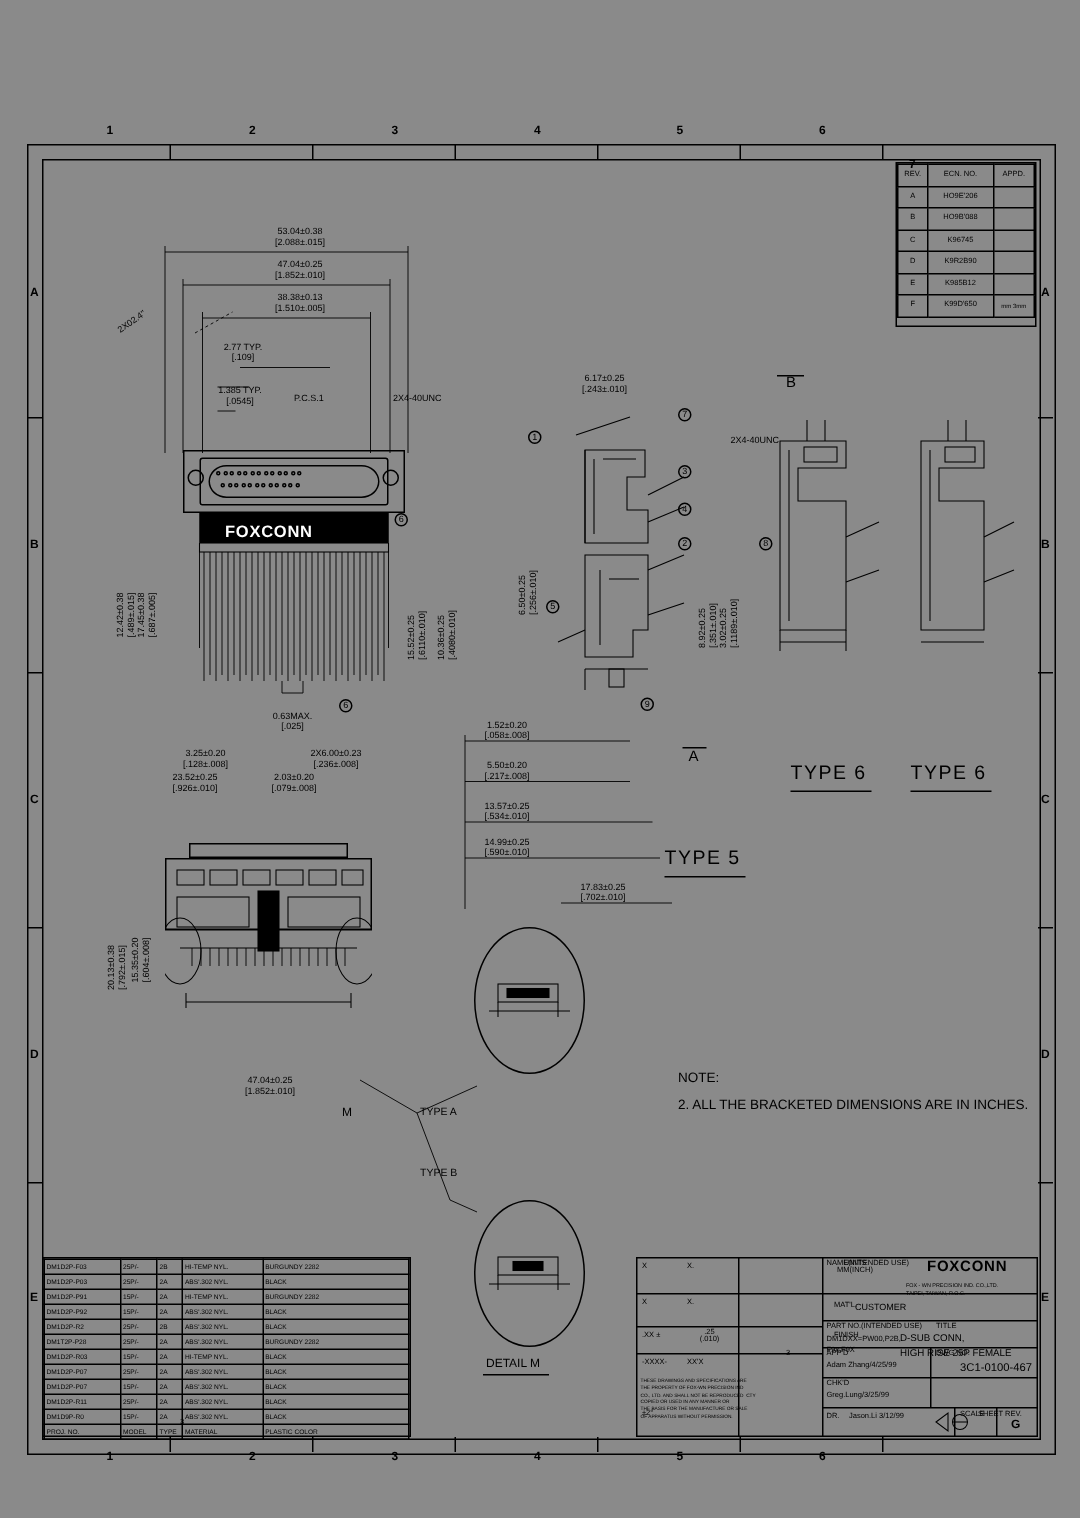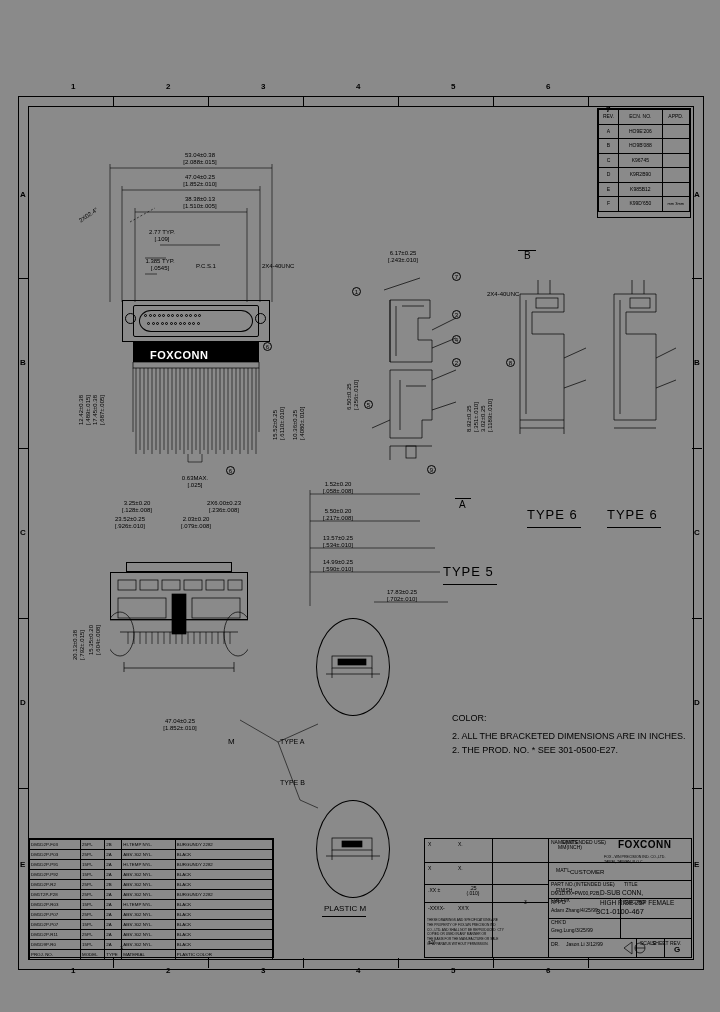--- a/index.html
+++ b/index.html
@@ -445,27 +445,26 @@
     </g>
   </svg>
   <div class="t" style="left:280px;top:779px;font-size:7px;">TYPE B</div>
 
   <svg style="position:absolute;left:240px;top:700px;" width="120" height="130">
     <g stroke="#000" stroke-width="0.6" fill="none">
       <path d="M0 20 L38 42 L78 24"></path>
       <path d="M38 42 L60 100 L78 108"></path>
     </g>
   </svg>
-  <div class="t" style="left:324px;top:905px;font-size:8px;">PLASTIC M</div>
+  <div class="t" style="left:324px;top:905px;font-size:8px;">DETAIL M</div>
   <div class="ln h" style="left:322px;top:916px;width:44px;"></div>
 
   <div class="note" style="left:452px;top:712px;width:240px;">
-    <div>COLOR:</div>
+    <div>NOTE:</div>
     <div style="margin-top:4px;">2. ALL THE BRACKETED DIMENSIONS ARE IN INCHES.</div>
-    <div>2. THE PROD. NO. * SEE 301-0500-E27.</div>
   </div>
 
   <div class="tb" style="left:28px;top:838px;width:246px;height:120px;">
     <table class="tbl" style="width:100%;">
       <tbody>
           <tr>
         <td style="width:21%">DM1D2P-F03</td>
         <td style="width:10%">25P/-</td>
         <td style="width:7%">2B</td>
         <td style="width:22%">HI-TEMP NYL.</td>
@@ -604,21 +603,21 @@
 HIGH RISE 25P FEMALE</div>
 
   <div class="t tiny" style="left:551px;top:900px;">APP'D</div>
   <div class="t tiny" style="left:551px;top:908px;">Adam Zhang/4/25/99</div>
   <div class="t tiny" style="left:551px;top:920px;">CHK'D</div>
   <div class="t tiny" style="left:551px;top:928px;">Greg.Lung/3/25/99</div>
   <div class="t tiny" style="left:551px;top:942px;">DR.</div>
   <div class="t tiny" style="left:566px;top:942px;">Jason.Li 3/12/99</div>
 
   <div class="t tiny" style="left:624px;top:900px;">DWG NO.</div>
-  <div class="t" style="left:596px;top:908px;font-size:7.5px;">3C1-0100-467</div>
+  <div class="t" style="left:640px;top:908px;font-size:7.5px;">3C1-0100-467</div>
   <div class="t tiny" style="left:640px;top:941px;">SCALE</div>
   <div class="t tiny" style="left:652px;top:941px;">SHEET</div>
   <div class="t tiny" style="left:670px;top:941px;">REV.</div>
   <div class="t" style="left:674px;top:946px;font-size:8px;font-weight:bold;">G</div>
 
   <svg style="position:absolute;left:622px;top:940px;" width="28" height="16">
     <g stroke="#000" stroke-width="0.7" fill="none">
       <path d="M2 8 L10 2 L10 14 Z"></path>
       <circle cx="18" cy="8" r="5"></circle>
       <line x1="13" y1="8" x2="23" y2="8"></line>

